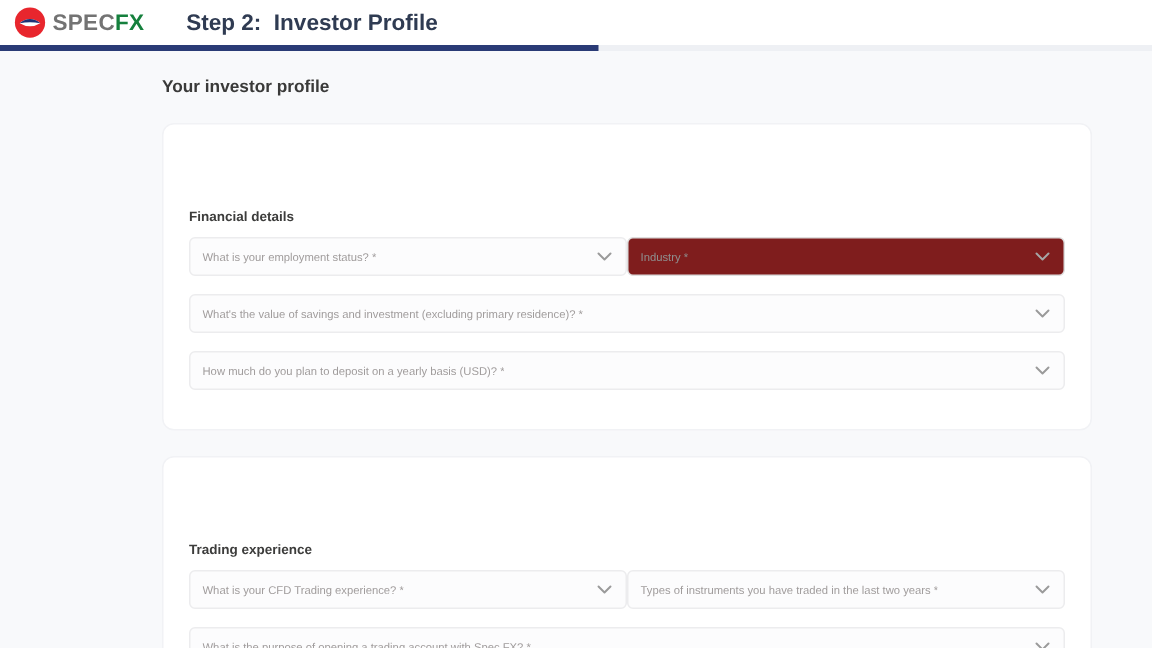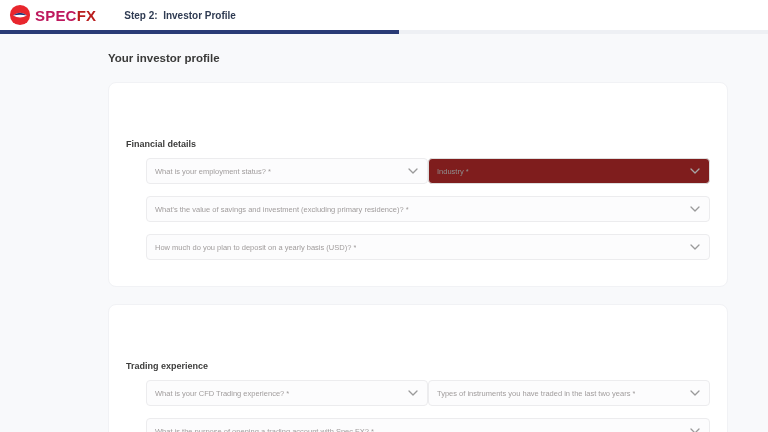--- a/index.html
+++ b/index.html
@@ -13,25 +13,25 @@
   
   .header {
     height: 30px;
     background: #ffffff;
     display: flex;
     align-items: center;
     padding-left: 9px;
   }
   .logo { display: flex; align-items: center; gap: 4px; }
   .logo-text { font-size: 15px; font-weight: bold; letter-spacing: 0.2px; }
-  .logo-text .primary { color: #be185d; }
-  .logo-text .accent { color: #b91c1c; }
+  .logo-text .primary { color: #737373; }
+  .logo-text .accent { color: #15803d; }
   .step-title {
     margin-left: 28px;
-    font-size: 10px;
+    font-size: 15px;
     font-weight: bold;
     color: #2f3b52;
     white-space: pre;
   }
 
   
   .progress-track {
     height: 4px;
     background: #eef0f4;
     width: 100%;
@@ -61,21 +61,21 @@
   }
   .card.second { padding-bottom: 27px; margin-bottom: 13px; }
   .section-title {
     font-size: 9px;
     font-weight: bold;
     color: #3d3d3c;
     margin-bottom: 9px;
     margin-top: 40px;
   }
 
-  .field-row { display: flex; gap: 0; margin-bottom: 12px; margin-left: 20px; }
+  .field-row { display: flex; gap: 0; margin-bottom: 12px; }
   .field-row:last-child { margin-bottom: 0; }
   .field {
     position: relative;
     height: 26px;
     background: #fcfcfd;
     border: 1px solid #ececee;
     border-radius: 4px;
     display: flex;
     align-items: center;
     padding: 0 24px 0 8px;

